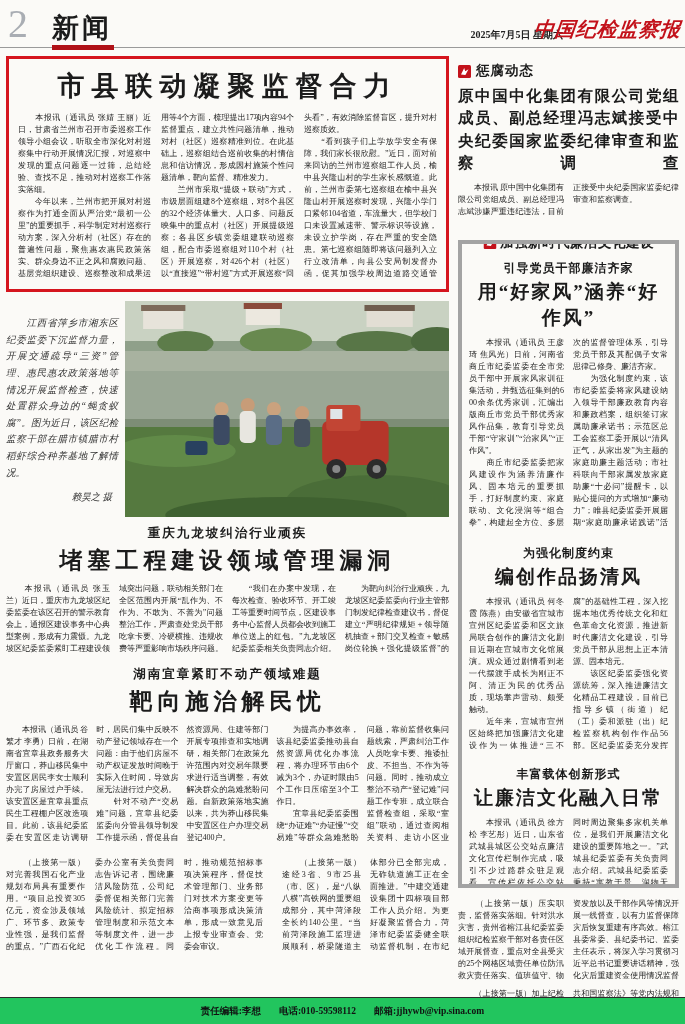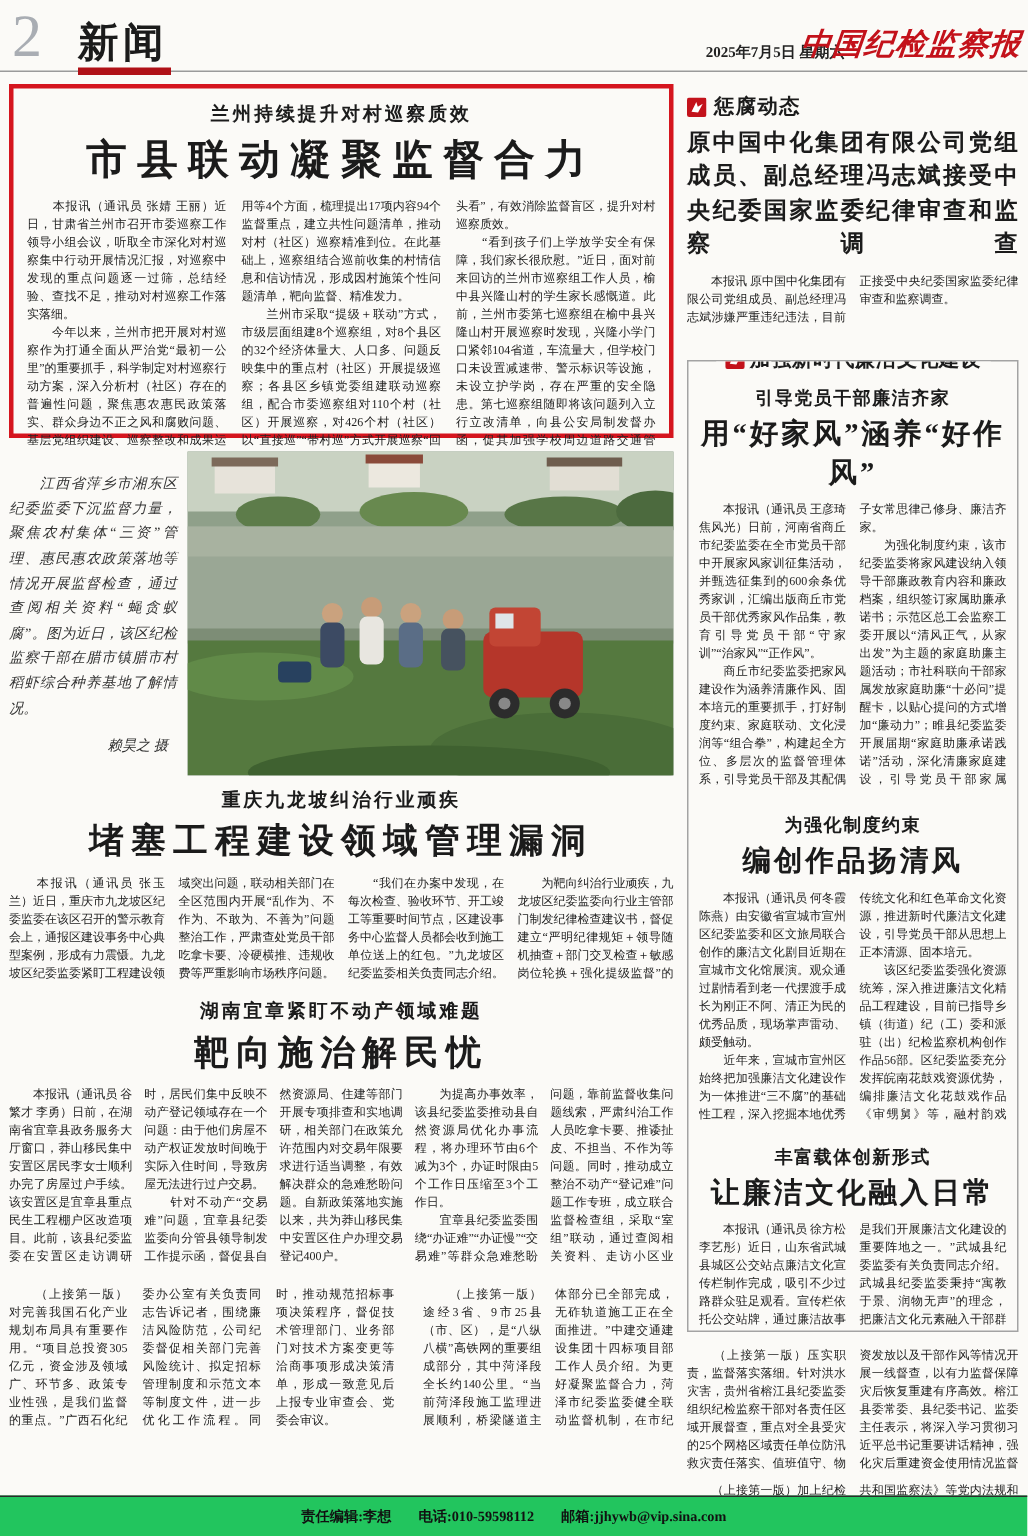--- a/index.html
+++ b/index.html
@@ -53,21 +53,21 @@
   .bottom-band .blockA{width:58%;flex:none;}
   .bottom-band .blockB{flex:1;min-width:0;}
   .bottom-band .body{height:104px;}
   
   .tag-row{display:flex;align-items:center;gap:5px;margin:6px 0 5px;}
   .tag-label{font-size:13.5px;font-weight:900;letter-spacing:1px;}
   .emblem{width:13px;height:13px;flex:none;}
   .case-headline{font-size:15.5px;font-weight:900;line-height:1.45;text-align:justify;text-align-last:justify;
     word-break:break-all;margin:2px 0 7px;letter-spacing:0.5px;}
   .case-body{height:42px;margin-bottom:4px;}
-  .culture-box{position:relative;border:1px solid #a3a3a3;margin-top:16px;padding:14px 7px 6px;box-sizing:border-box;height:648px;overflow:hidden;}
+  .culture-box{position:relative;border:4px solid #a3a3a3;margin-top:16px;padding:14px 7px 6px;box-sizing:border-box;height:648px;overflow:hidden;}
   .culture-hdr{position:absolute;top:-10px;left:50%;transform:translateX(-50%);
     background:#fbfaf7;padding:0 6px;display:flex;align-items:center;gap:4px;white-space:nowrap;}
   .culture-hdr .t{font-size:13.5px;font-weight:900;letter-spacing:0.5px;}
   .cult-art{margin-bottom:12px;}
   .cult-art .kicker{font-size:12px;letter-spacing:1px;margin-bottom:2px;}
   .bodyA{height:196px;}
   .bodyB{height:158px;}
   .bodyC{height:150px;}
   .r-cont{margin-top:10px;}
   .r-cont .body{height:84px;}
@@ -88,33 +88,32 @@
   <div class="hdr-redbar"></div>
   <span class="hdr-date">2025年7月5日 星期六</span>
   <span class="hdr-masthead">中国纪检监察报</span>
 </div>
 
 <div class="main">
 
   <div class="colL">
 
     <section class="lead-box">
-      <div class="kicker">兰州持续提升对村巡察质效</div>
       <div class="headline-xl">市县联动凝聚监督合力</div>
       <div class="body cols3">　　本报讯（通讯员 张婧 王丽）近日，甘肃省兰州市召开市委巡察工作领导小组会议，听取全市深化对村巡察集中行动开展情况汇报，对巡察中发现的重点问题逐一过筛，总结经验、查找不足，推动对村巡察工作落实落细。
 　　今年以来，兰州市把开展对村巡察作为打通全面从严治党“最初一公里”的重要抓手，科学制定对村巡察行动方案，深入分析村（社区）存在的普遍性问题，聚焦惠农惠民政策落实、群众身边不正之风和腐败问题、基层党组织建设、巡察整改和成果运用等4个方面，梳理提出17项内容94个监督重点，建立共性问题清单，推动对村（社区）巡察精准到位。在此基础上，巡察组结合巡前收集的村情信息和信访情况，形成因村施策个性问题清单，靶向监督、精准发力。
 　　兰州市采取“提级＋联动”方式，市级层面组建8个巡察组，对8个县区的32个经济体量大、人口多、问题反映集中的重点村（社区）开展提级巡察；各县区乡镇党委组建联动巡察组，配合市委巡察组对110个村（社区）开展巡察，对426个村（社区）以“直接巡”“带村巡”方式开展巡察“回头看”，有效消除监督盲区，提升对村巡察质效。
 　　“看到孩子们上学放学安全有保障，我们家长很欣慰。”近日，面对前来回访的兰州市巡察组工作人员，榆中县兴隆山村的学生家长感慨道。此前，兰州市委第七巡察组在榆中县兴隆山村开展巡察时发现，兴隆小学门口紧邻104省道，车流量大，但学校门口未设置减速带、警示标识等设施，未设立护学岗，存在严重的安全隐患。第七巡察组随即将该问题列入立行立改清单，向县公安局制发督办函，促其加强学校周边道路交通管理。县公安局联合相关部门在学校区域设置警示标志、机动车限速标志，完善交通安全设施，在上下学期间设立交通安全护学岗，开展交通疏导，为学生们撑起一条“安全通道”。
 　　推动解决城关区洪村社区丰和花园小区房屋产权证延期办理问题，推动解决安宁区九合镇中心村饮水供应问题，推动解决红古区平安镇村内污水管道堵塞问题……对村巡察成效怎么样，群众感受最直接。兰州市委巡察机构将民生实事作为巡察重点，紧盯关键环节、重要岗位，因村施策，着力推动解决一批群众关心关切的问题。截至目前，市县两级深化对村巡察集中行动共发现问题6824个，推动立行立改235个，解决群众身边实事149件，发现问题线索516件，巡中移交问题线索118件，推动立案22件。
 　　“我们坚持边巡边改、边巡边治，把群众反映强烈且能够及时解决的问题作为立行立改事项，在巡察期间督促整改到位，及时将问题转化为成效；对反映集中、典型具体的问题线索，及时移交，持续形成有力震慑。”兰州市委巡察机构有关负责同志表示。</div>
     </section>
 
     <section class="photo-row">
       <div class="caption-col">
-        <div class="caption">　　江西省萍乡市湘东区纪委监委下沉监督力量，聚焦农村集体“三资”管理、惠民惠农政策落地等情况开展监督检查，通过查阅相关资料“蝇贪蚁腐”。图为近日，该区纪检监察干部在腊市镇腊市村稻虾综合种养基地了解情况。</div>
+        <div class="caption">　　江西省萍乡市湘东区纪委监委下沉监督力量，开展交通疏导“三资”管理、惠民惠农政策落地等情况开展监督检查，快速处置群众身边的“蝇贪蚁腐”。图为近日，该区纪检监察干部在腊市镇腊市村稻虾综合种养基地了解情况。</div>
         <div class="credit">赖昊之 摄</div>
       </div>
       <div class="photo">
         <svg viewBox="0 0 322 216" preserveAspectRatio="none">
           <rect x="0" y="0" width="322" height="40" fill="#c9d2c2"></rect>
           <rect x="18" y="8" width="40" height="20" fill="#e7e3da"></rect>
             <rect x="16" y="4" width="44" height="6" fill="#7d6a5a"></rect>
           <rect x="120" y="6" width="34" height="18" fill="#ece8df"></rect>
             <rect x="118" y="2" width="38" height="6" fill="#8a4a3a"></rect>
           <rect x="240" y="8" width="46" height="18" fill="#e2ded4"></rect>

